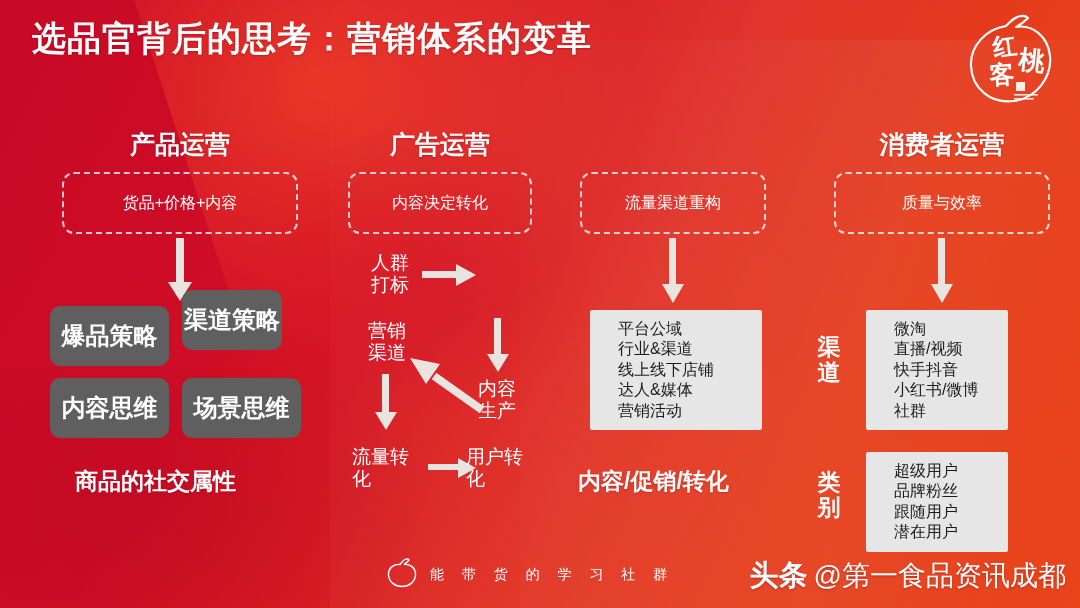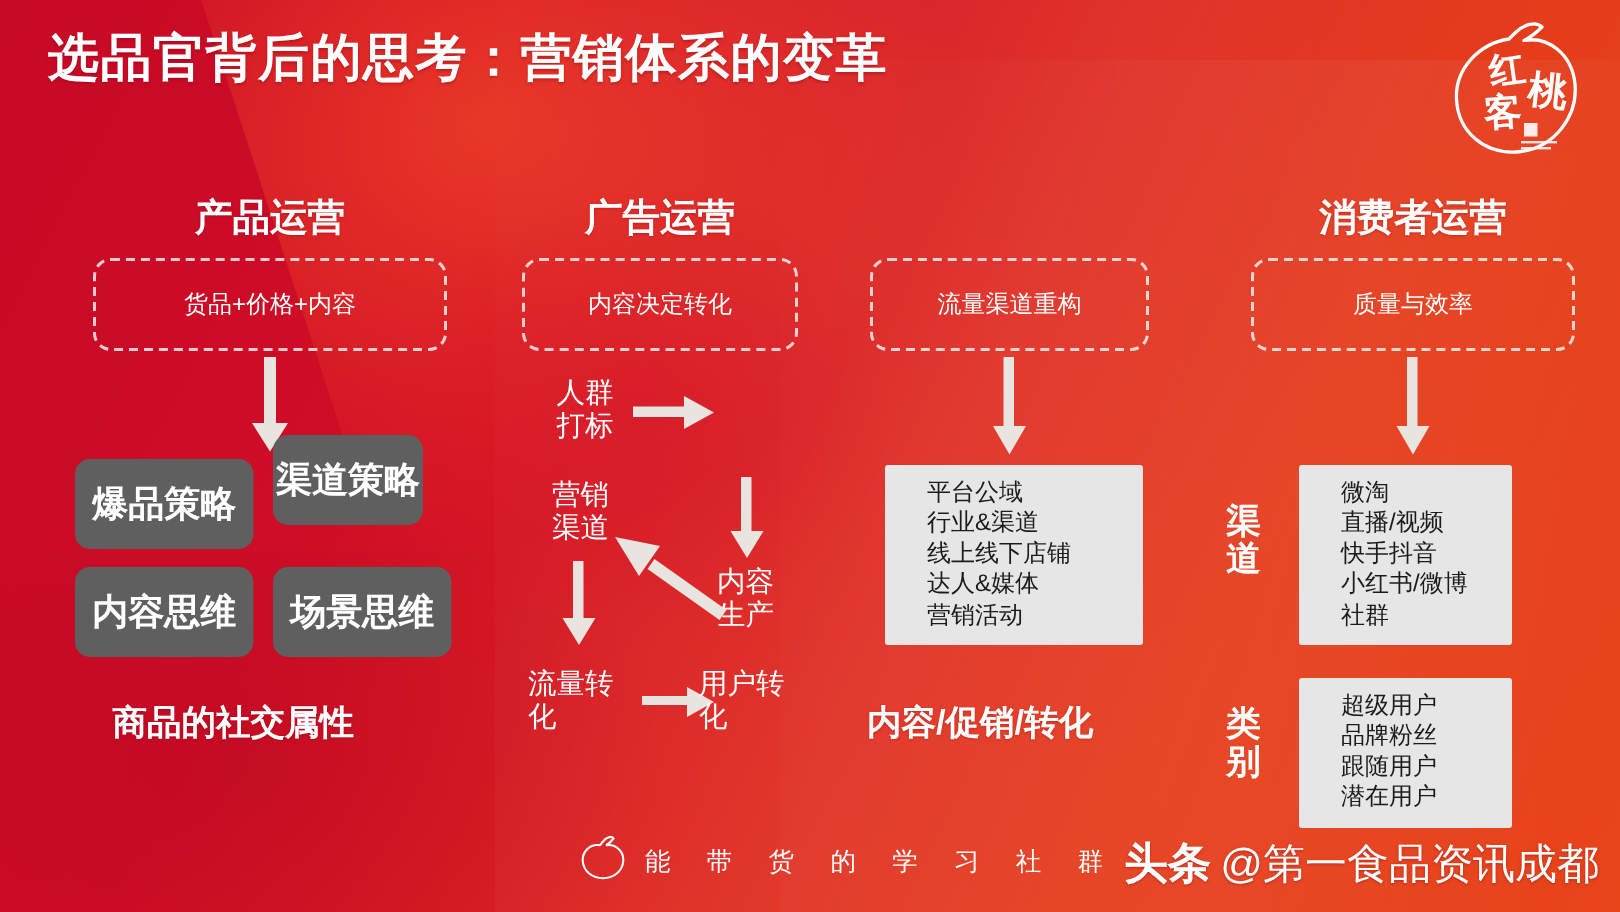--- a/index.html
+++ b/index.html
@@ -148,24 +148,23 @@
 
   
   #tagline {
     position: absolute;
     left: 386px; bottom: 16px;
     display: flex;
     align-items: center;
     gap: 12px;
   }
   #tagline .txt {
-    font-size: 17px;
+    font-size: 14px;
     letter-spacing: 7px;
     color: #ffffff;
-    font-family: Liberation Mono, monospace;
   }
   #watermark {
     position: absolute;
     right: 14px; bottom: 12px;
     display: flex;
     align-items: baseline;
     gap: 6px;
     white-space: nowrap;
   }
   #watermark .wm-brand {

